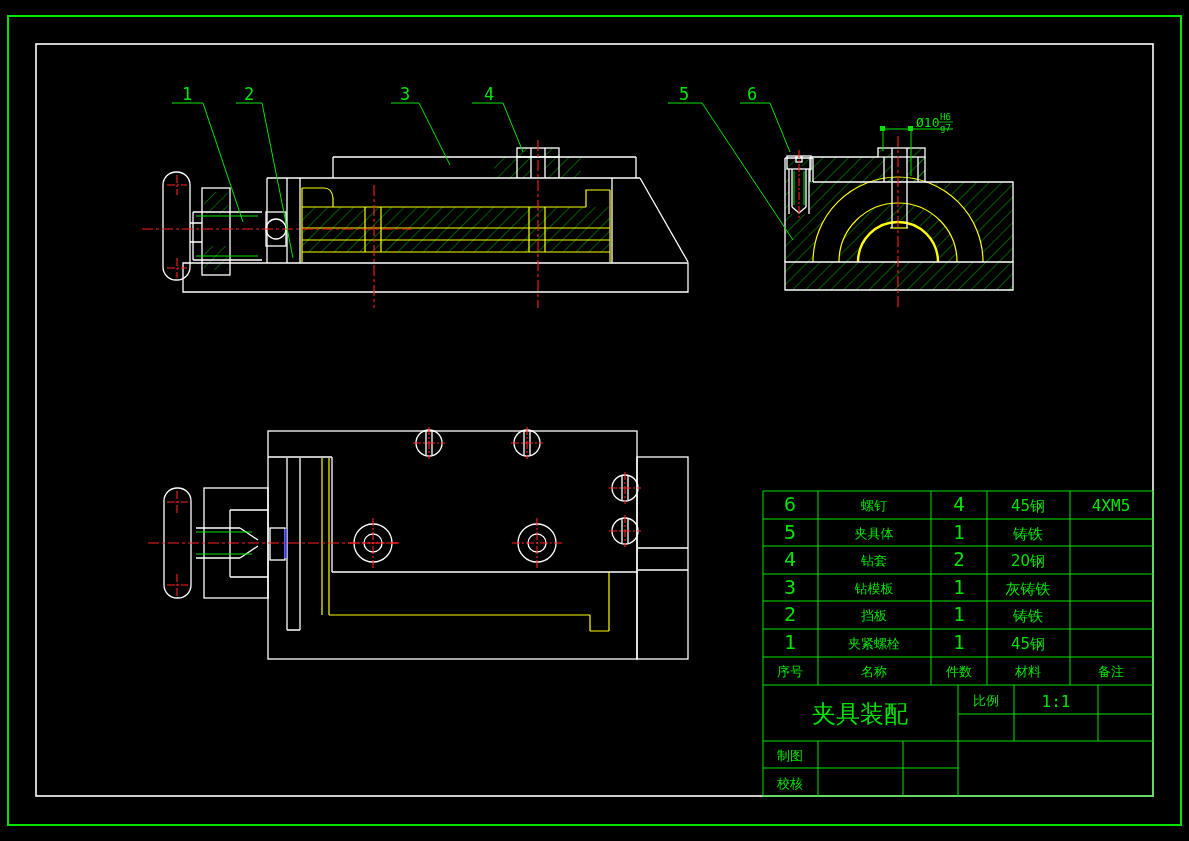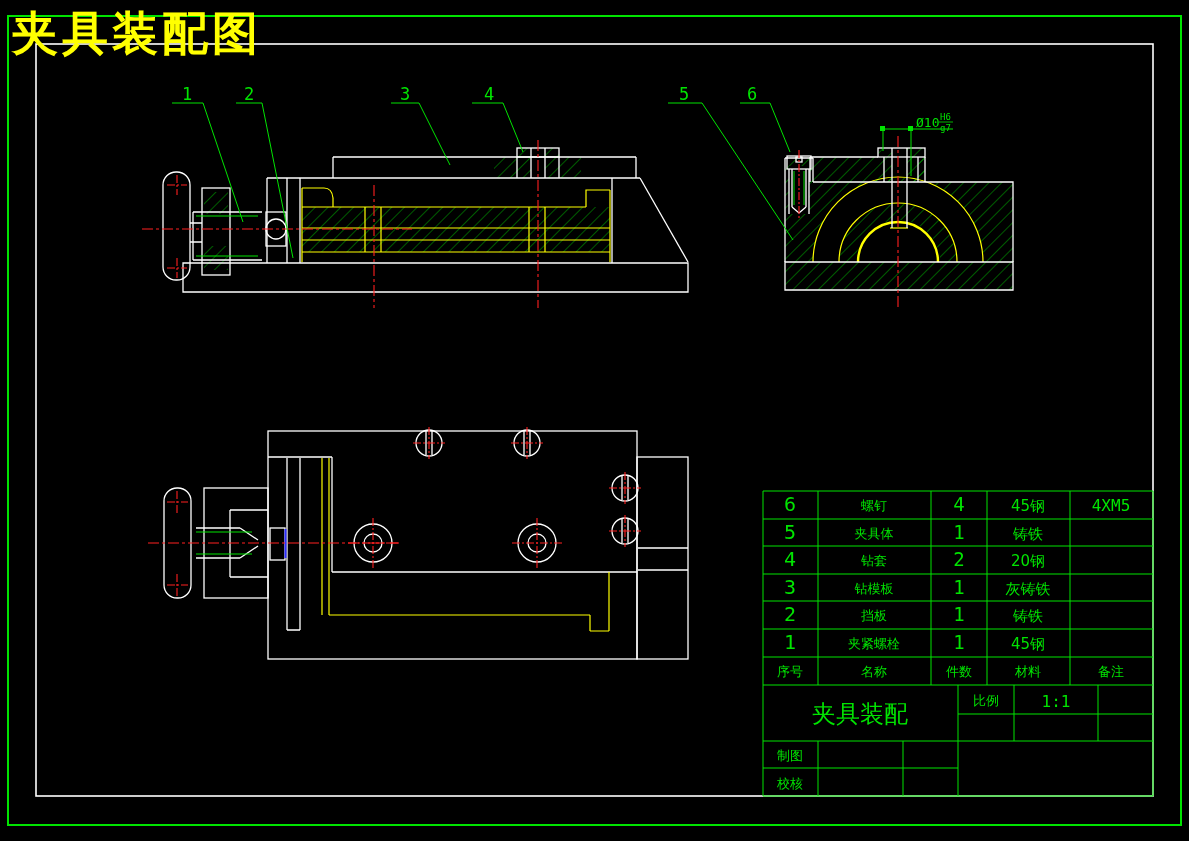--- a/index.html
+++ b/index.html
@@ -32,21 +32,20 @@
   .tbscale{font-size:16px;text-anchor:middle;}
   #page-title{position:absolute;left:12px;top:8px;margin:0;color:#ffff00;
      font-family:"DejaVu Serif","DejaVu Sans",serif;font-weight:bold;font-size:46px;
      letter-spacing:4px;line-height:1.1;z-index:5;}
 </style>
 </head>
 <body>
 
 <div id="stage">
 
-  <h1 id="page-title">夹具装配图</h1>
 
   <svg width="1189" height="841" viewBox="0 0 1189 841">
     <defs>
       <pattern id="hatch" patternUnits="userSpaceOnUse" width="9" height="9" patternTransform="rotate(-45)">
         <line x1="0" y1="0" x2="9" y2="0" stroke="#00c800" stroke-width="0.9"></line>
       </pattern>
     </defs>
 
     <g>
       <rect x="8" y="16" width="1173" height="809" class="g" style="stroke-width:2"></rect>

